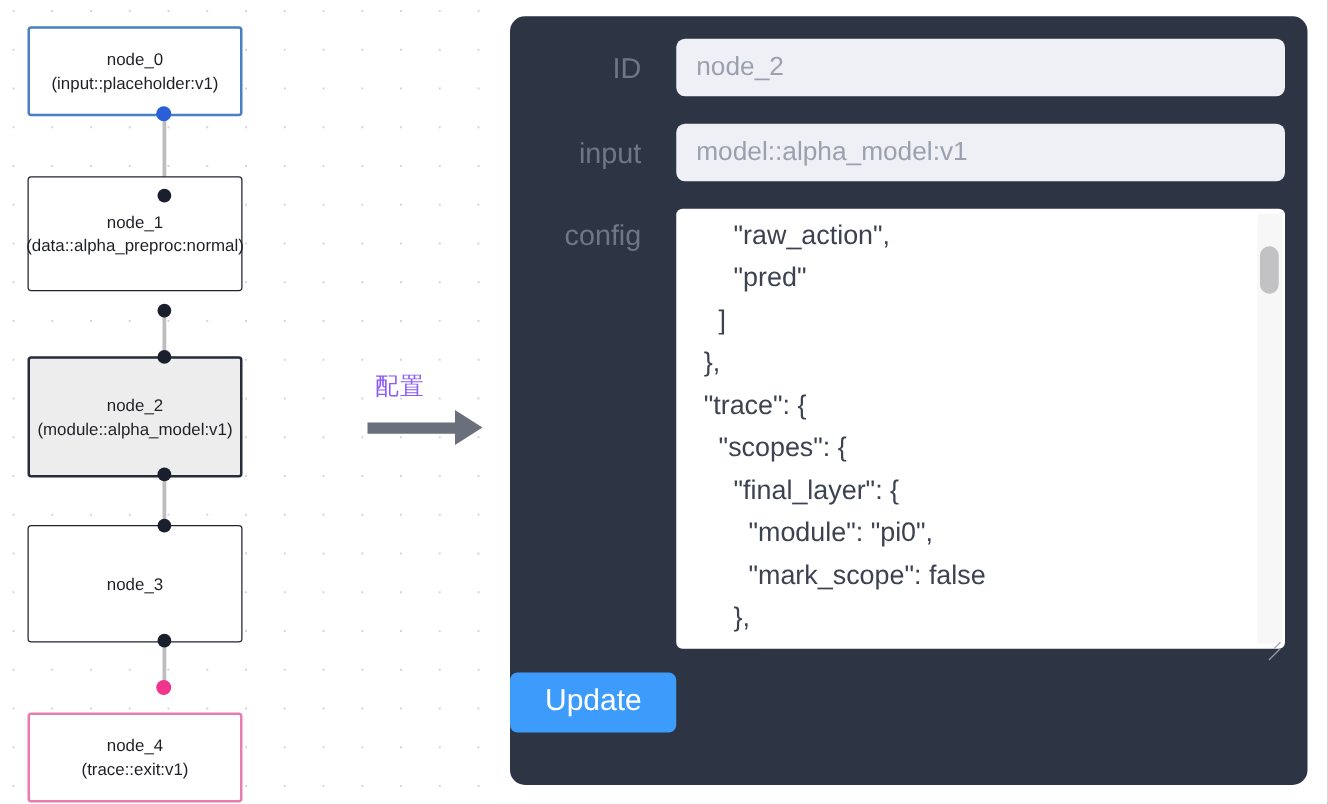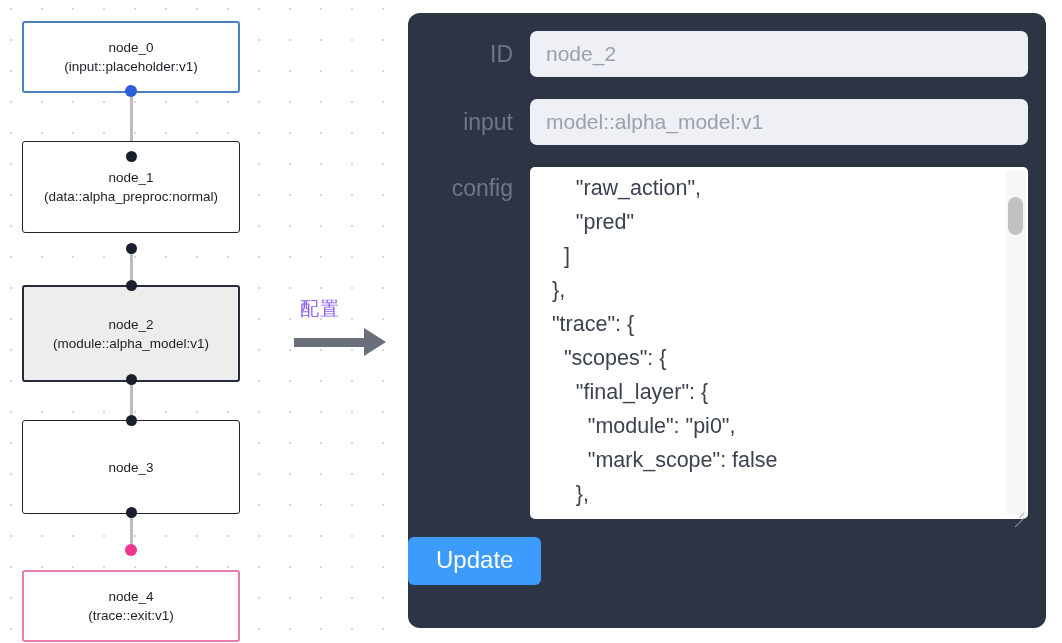--- a/index.html
+++ b/index.html
@@ -34,21 +34,21 @@
     background-color: #ffffff;
     background-image: radial-gradient(circle at 0.9px 0.9px, #d5d5dd 0.9px, transparent 1px);
     background-size: 31px 31px;
     background-position: 10px 8px;
     overflow: hidden;
   }
 
   .node {
     position: absolute;
     left: 22px;
-    width: 218px;
+    width: 172px;
     box-sizing: border-box;
     border: 1px solid #222736;
     border-radius: 3px;
     background: #ffffff;
     display: flex;
     flex-direction: column;
     align-items: center;
     justify-content: center;
     text-align: center;
     font-size: 13.5px;
@@ -146,20 +146,21 @@
     border-radius: 12px;
     box-sizing: border-box;
     padding: 18px 18px 0 0;
     overflow: hidden;
   }
 
   .form-row {
     display: flex;
     align-items: flex-start;
     margin-bottom: 22px;
+    gap: 11px;
   }
   .form-label {
     width: 122px;
     flex: 0 0 122px;
     text-align: right;
     padding-right: 17px;
     box-sizing: border-box;
     color: #6f7687;
     font-size: 23px;
     line-height: 46px;

